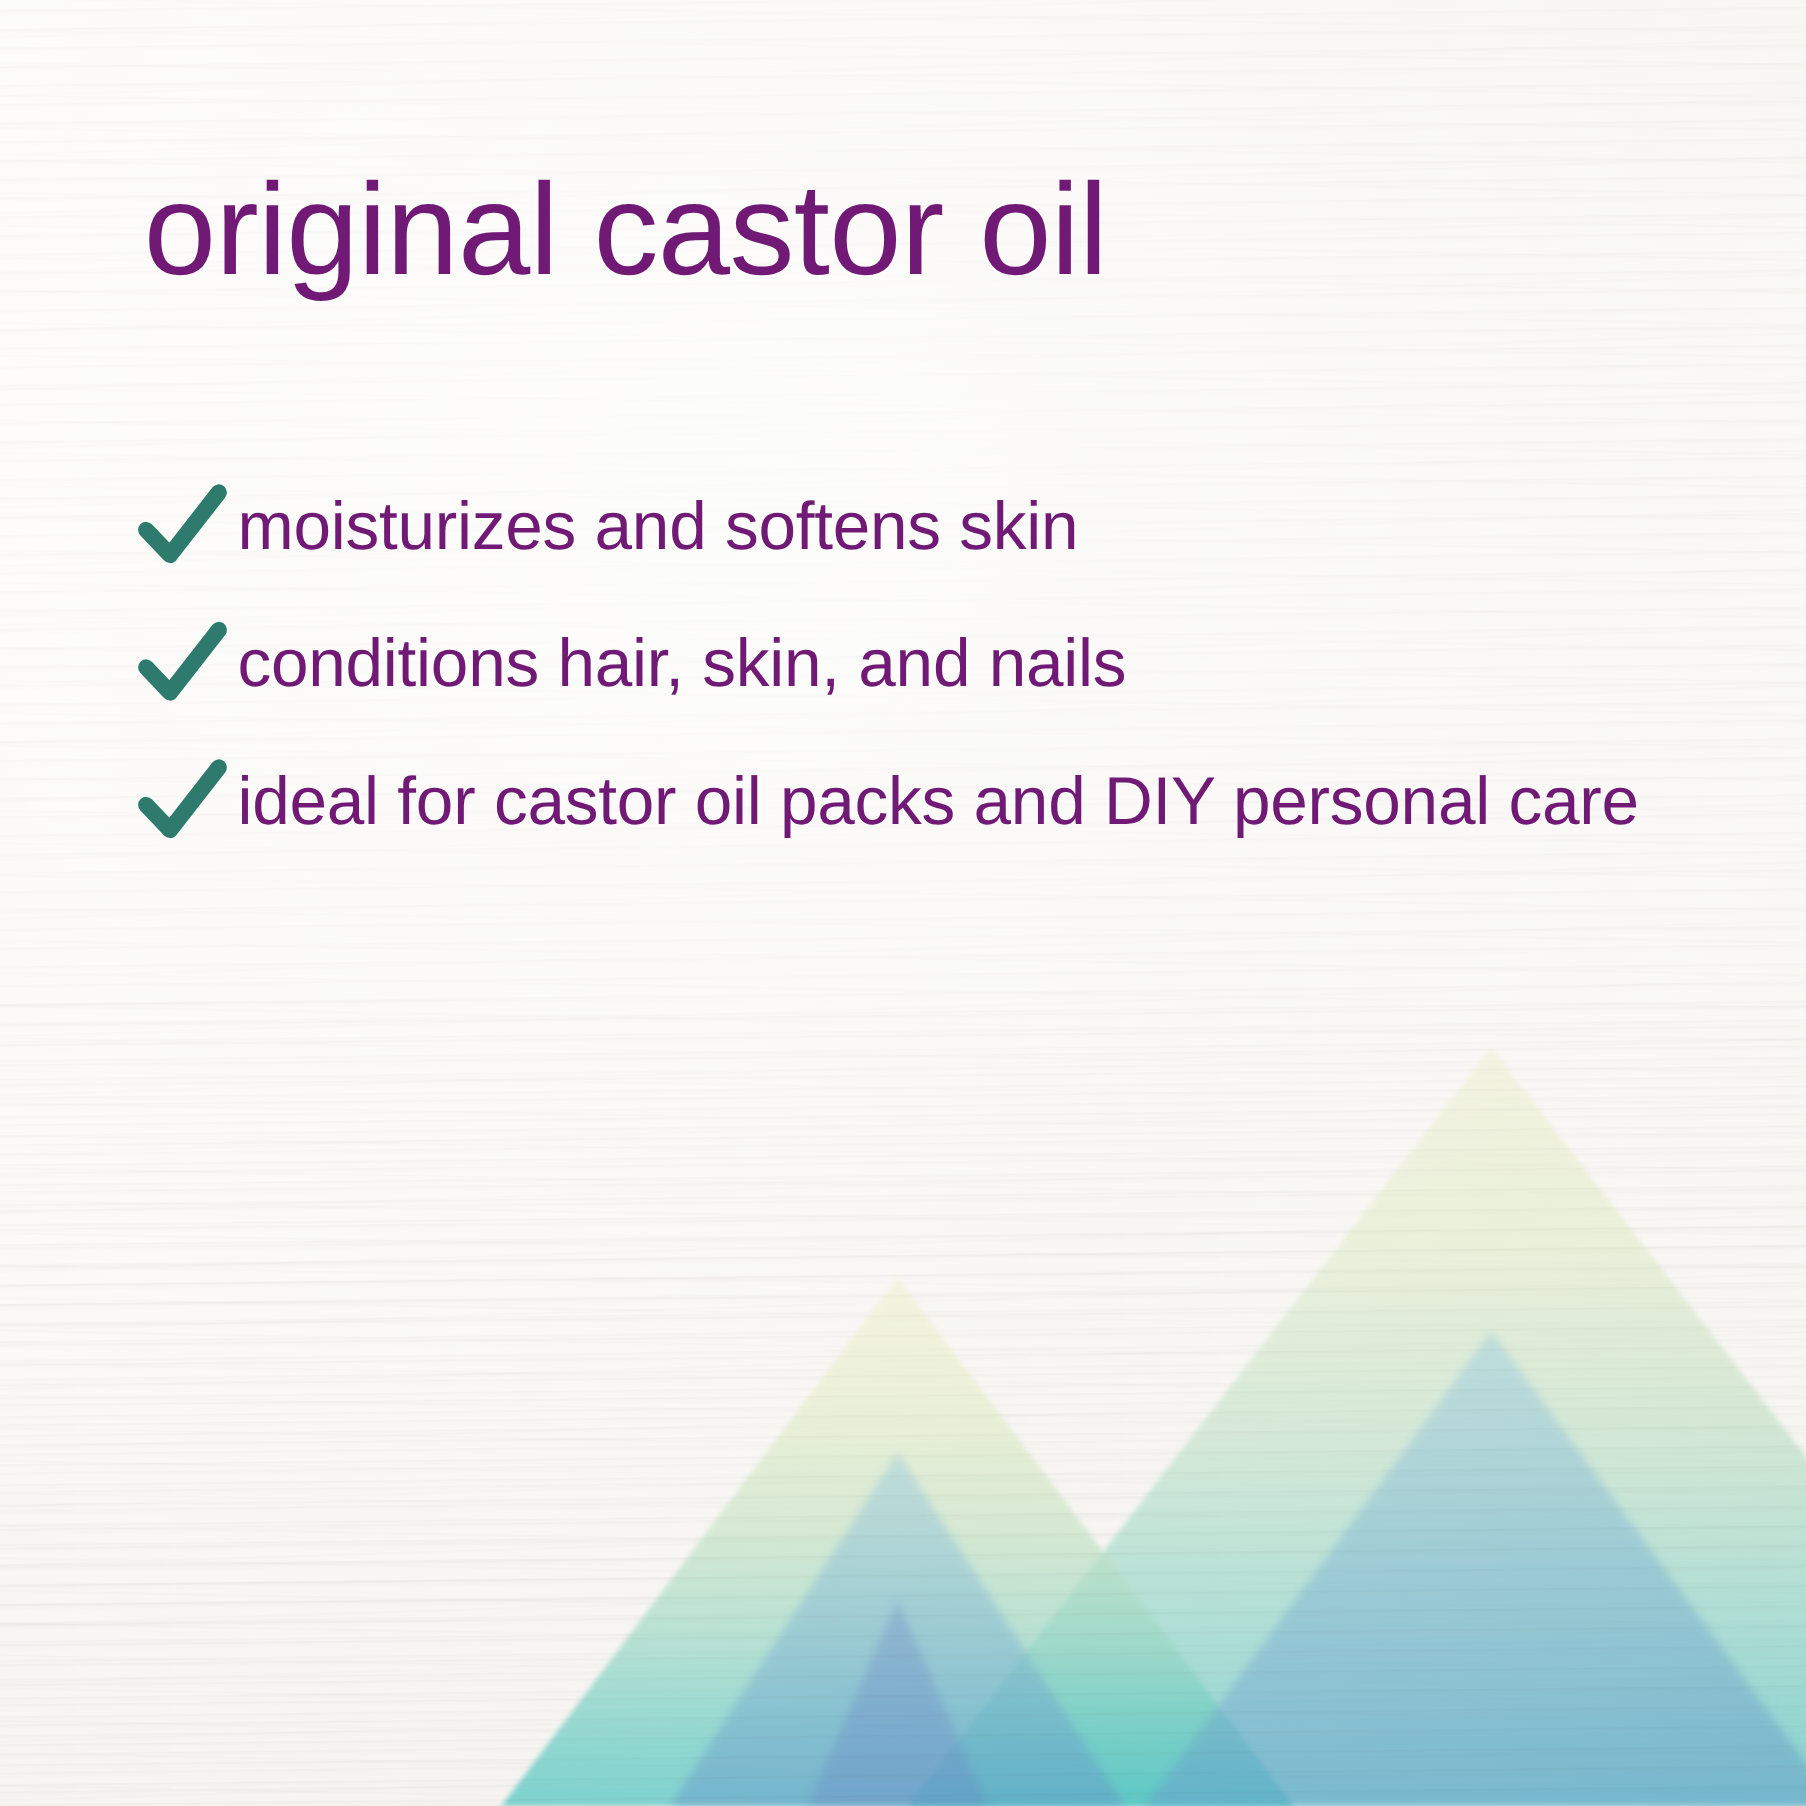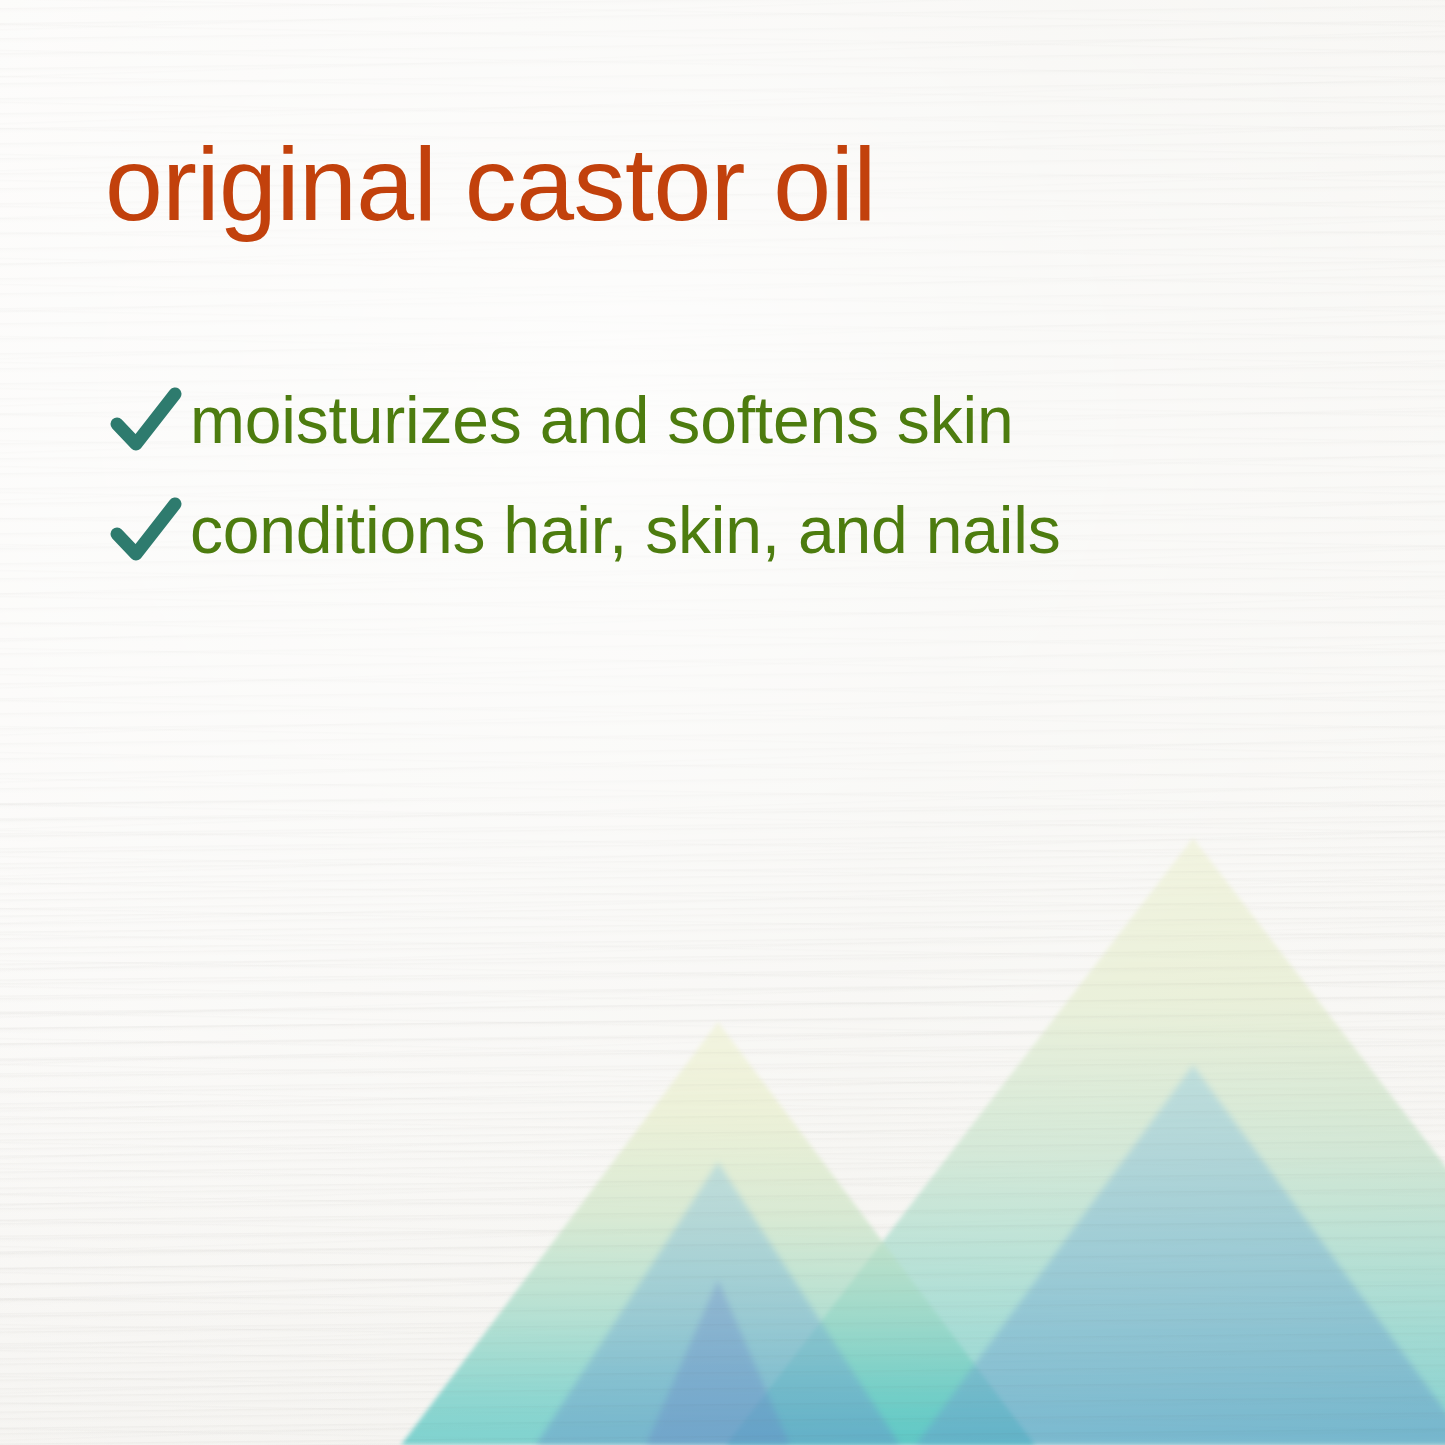--- a/index.html
+++ b/index.html
@@ -109,27 +109,27 @@
         rgba(160,158,154,0.20) 4px,
         rgba(160,158,154,0.04) 6px,
         rgba(160,158,154,0.00) 10px,
         rgba(160,158,154,0.00) 16px
       );
   }
 
   
   .headline {
     position: absolute;
-    left: 105px;
+    left: 115px;
     top: 129px;
     font-size: 104px;
     line-height: 1.06;
     font-weight: 300;
     letter-spacing: -0.5px;
-    color: #c2410c;
+    color: #701a75;
     white-space: nowrap;
     font-stretch: condensed;
     text-align: right;
   }
 
   .bullets {
     position: absolute;
     left: 110px;
     top: 366px;
     width: 1270px;
@@ -143,24 +143,24 @@
 
   .check-icon {
     flex: 0 0 auto;
     width: 72px;
     height: 74px;
     display: block;
     margin-right: 8px;
   }
 
   .bullet-text {
-    font-size: 66px;
+    font-size: 54px;
     line-height: 1.05;
     font-weight: 400;
-    color: #4d7c0f;
+    color: #701a75;
     letter-spacing: -0.2px;
     white-space: nowrap;
     font-stretch: condensed;
   }
 </style>
 </head>
 <body>
 
 <div id="poster">
 
@@ -247,16 +247,22 @@
     </div>
 
     <div class="bullet-row">
       <svg class="check-icon" viewBox="0 0 72 74">
         <path d="M7 40 L26 60 L65 10" fill="none" stroke="#2e7b6e" stroke-width="13" stroke-linecap="round" stroke-linejoin="round"></path>
       </svg>
       <span class="bullet-text">conditions hair, skin, and nails</span>
     </div>
 
 
+    <div class="bullet-row">
+      <svg class="check-icon" viewBox="0 0 72 74">
+        <path d="M7 40 L26 60 L65 10" fill="none" stroke="#2e7b6e" stroke-width="13" stroke-linecap="round" stroke-linejoin="round"></path>
+      </svg>
+      <span class="bullet-text">ideal for castor oil packs and DIY personal care</span>
+    </div>
 
   </div>
 
 </div>
 
 </body></html>

